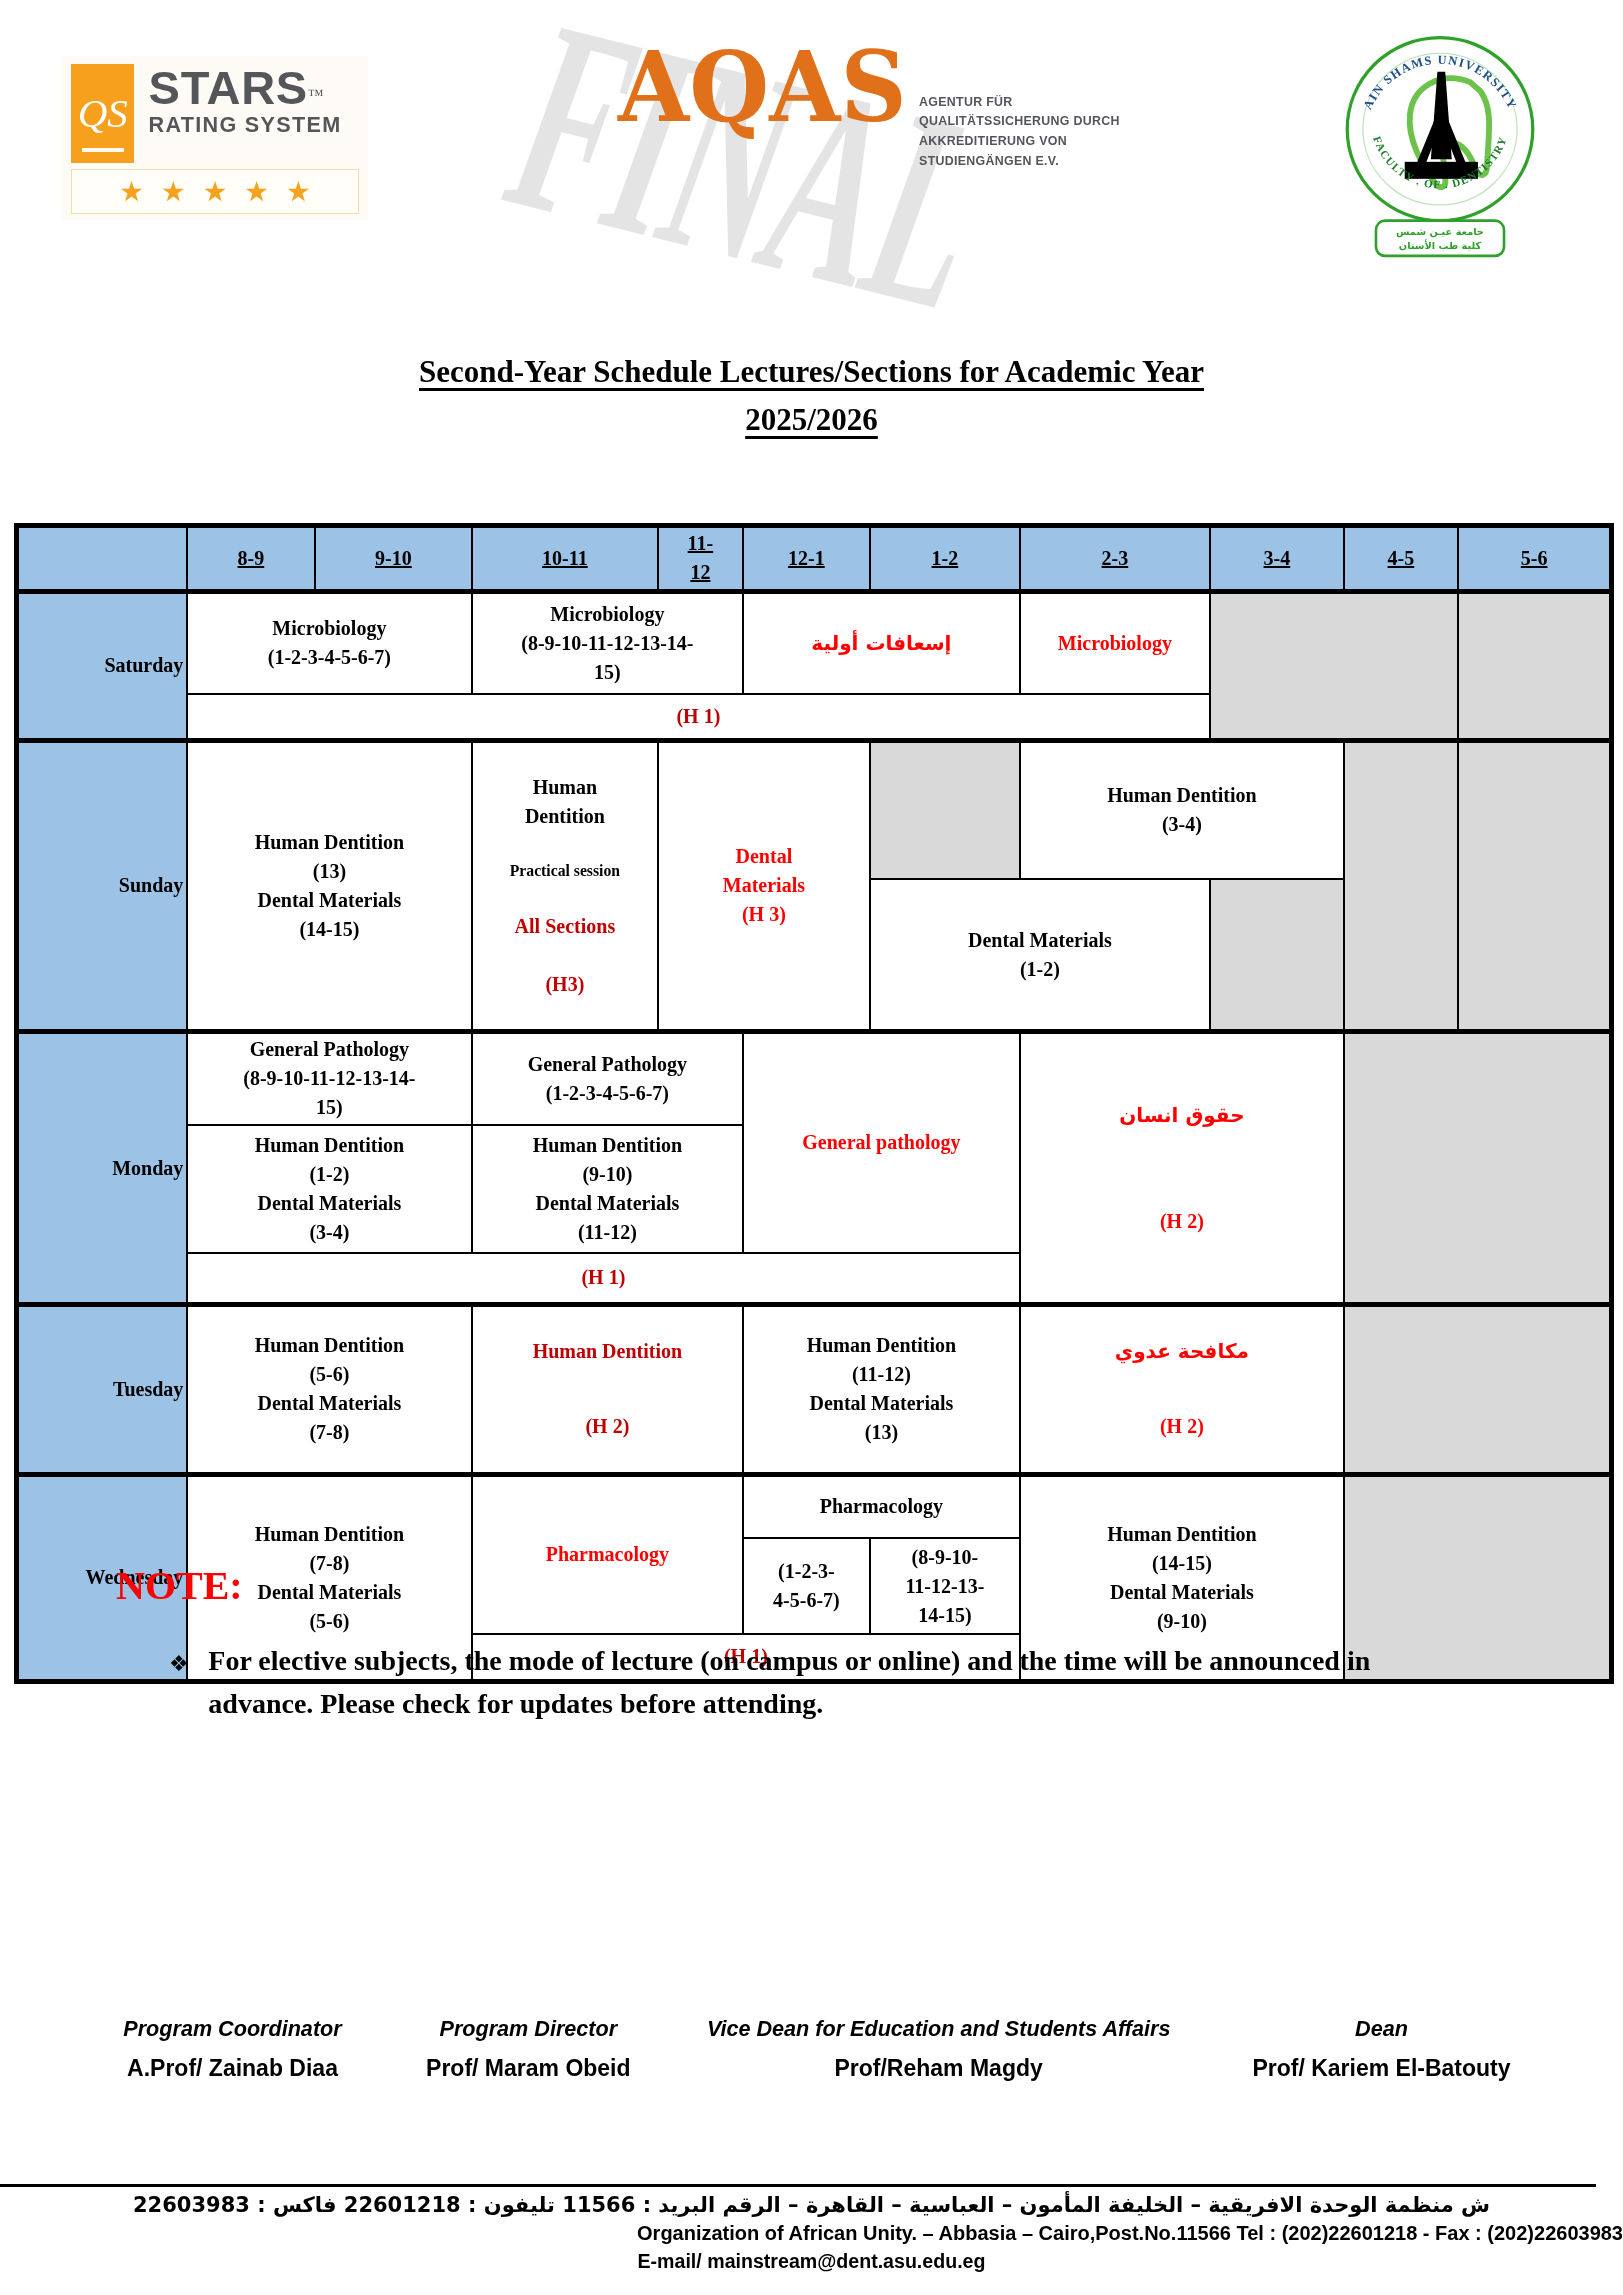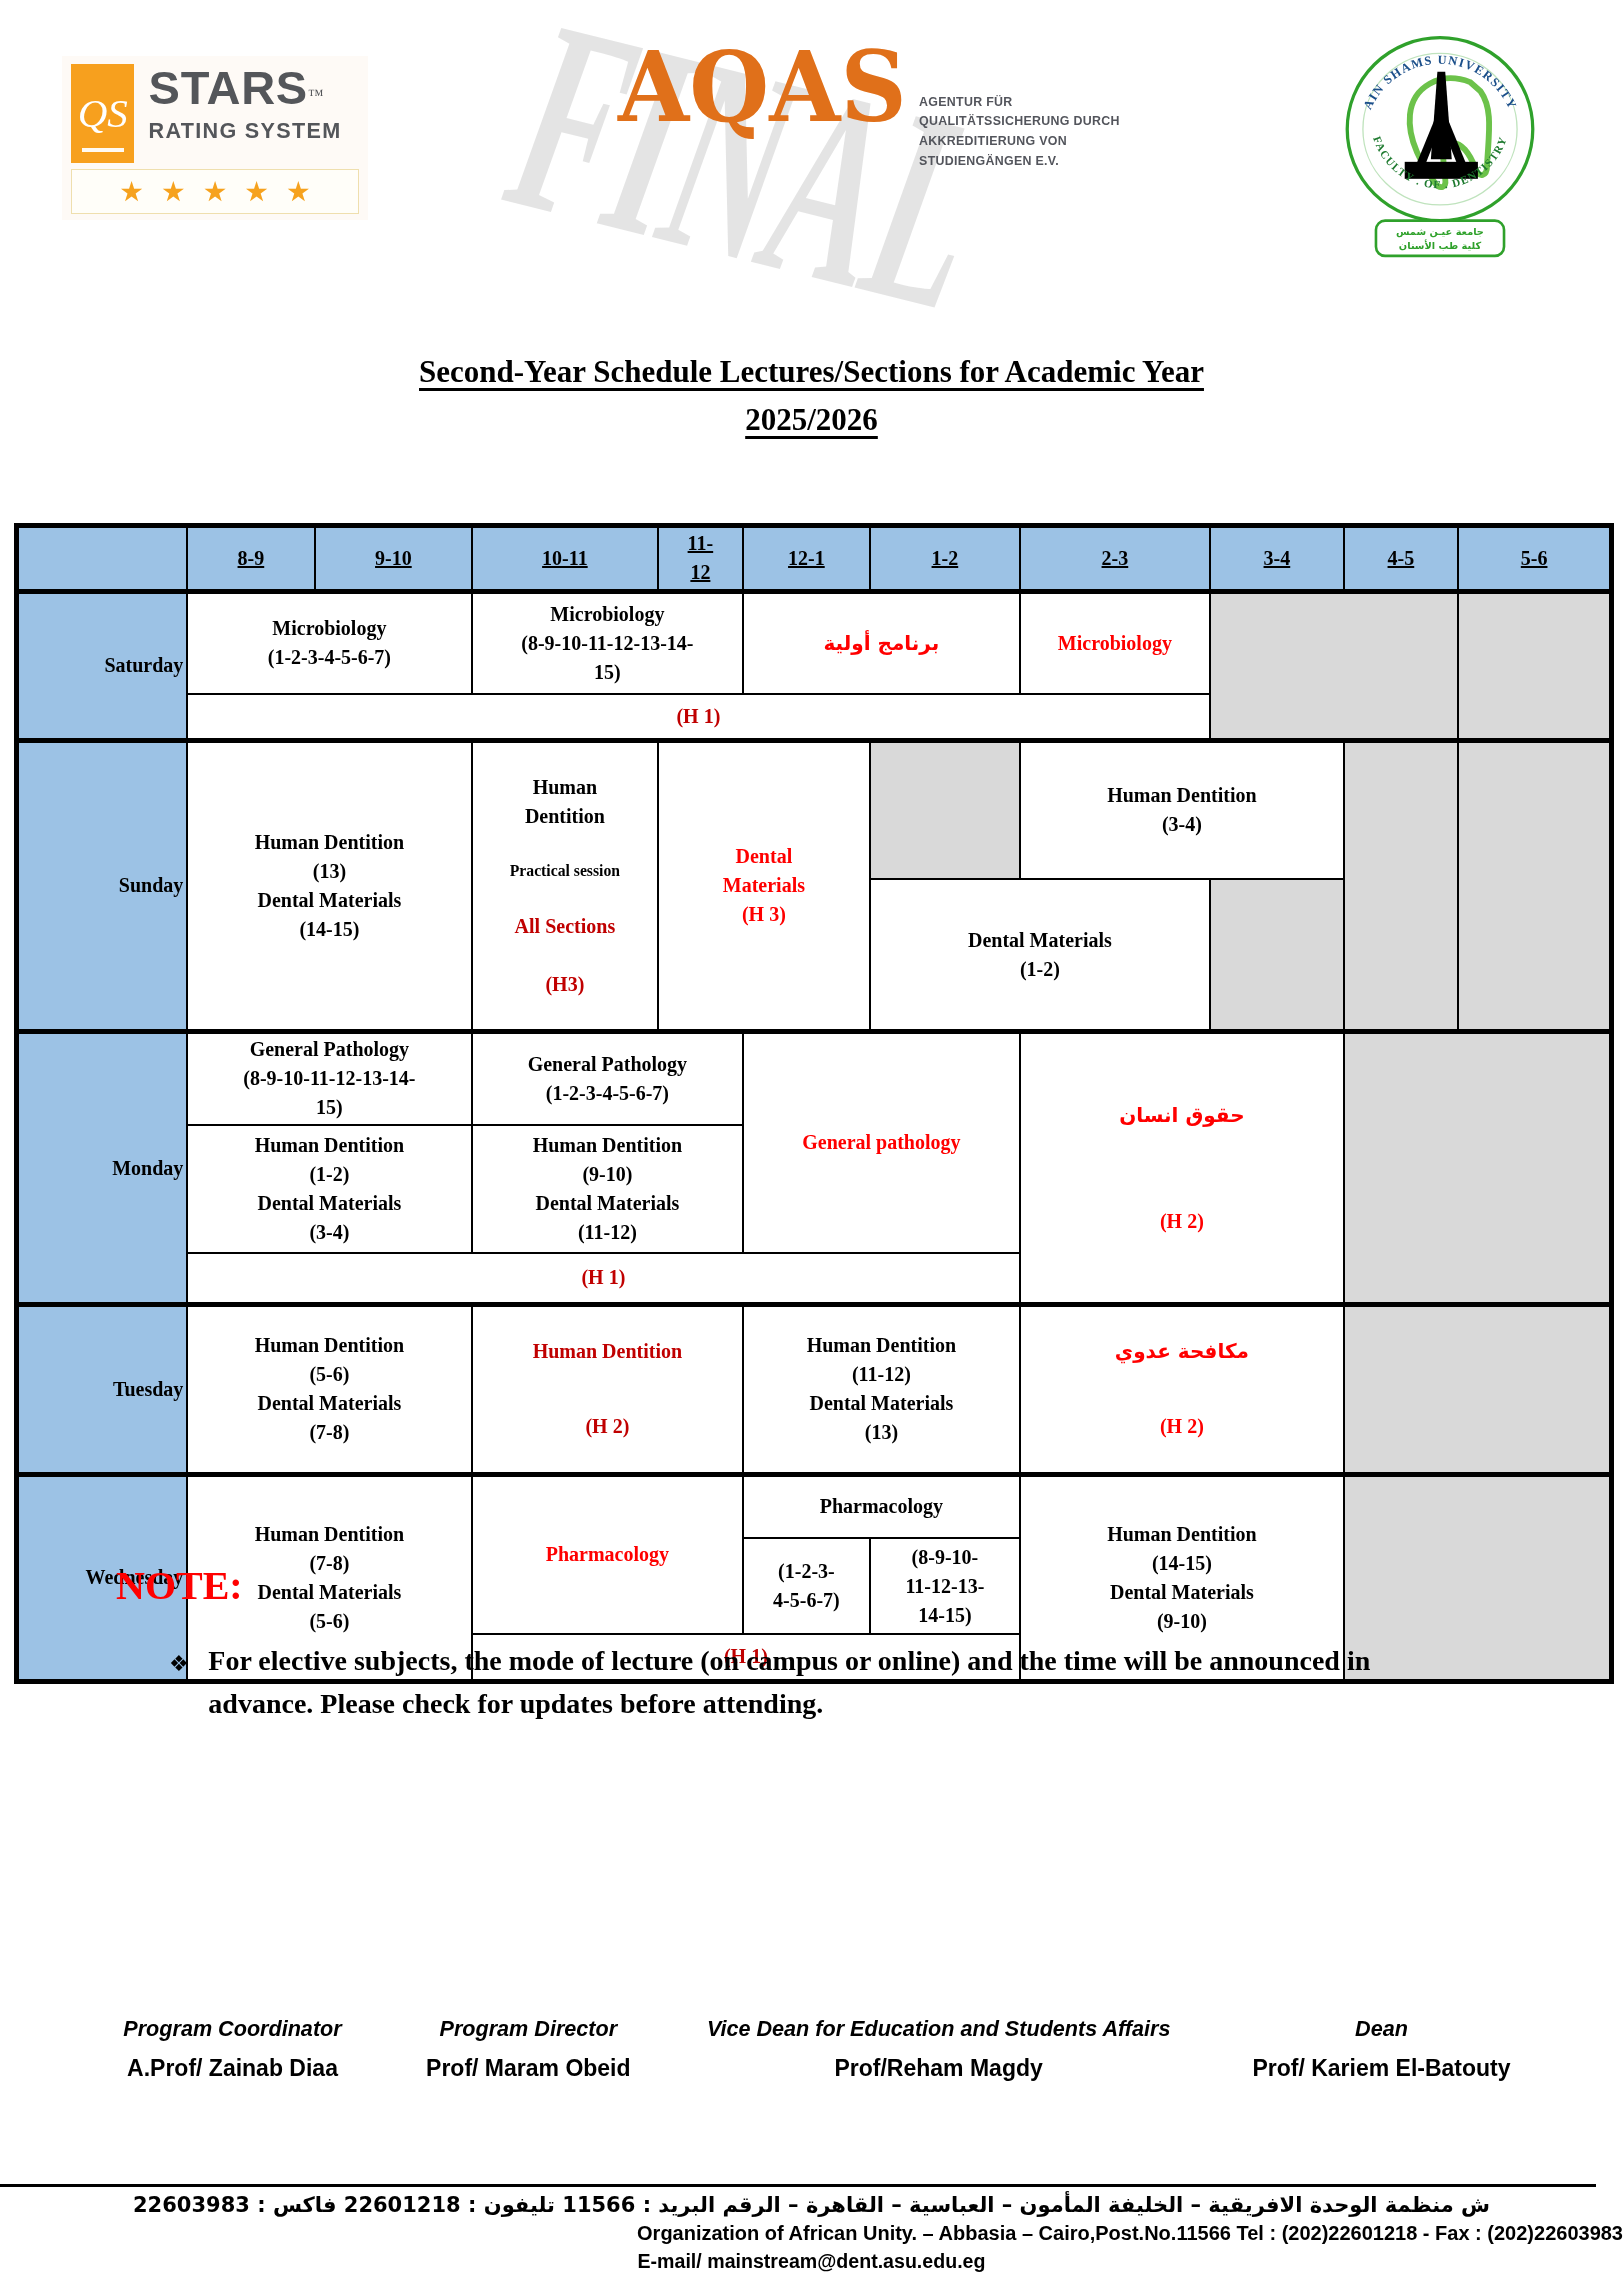--- a/index.html
+++ b/index.html
@@ -14,21 +14,21 @@
 
   
   .qs-card{position:absolute;left:62px;top:56px;width:306px;height:164px;background:#fefaf6;z-index:2;}
   .qs-top{display:flex;align-items:flex-start;gap:14.4px;padding:7.9px 9.2px 0 9.2px;}
   .qs-box{width:63px;height:99px;background:#f7a01e;display:flex;align-items:center;justify-content:center;
           position:relative;color:#fff;font-style:italic;font-size:41px;font-family:"Liberation Serif",serif;}
   .qs-box::after{content:"";position:absolute;bottom:10.5px;left:10.5px;right:10.5px;height:4.6px;background:#ffffff;opacity:.95;}
   .qs-word{line-height:1;}
   .qs-stars-word{font-family:"Liberation Sans",sans-serif;font-weight:bold;font-size:47px;color:#54565a;letter-spacing:0.7px;}
   .qs-tm{font-size:15.7px;vertical-align:super;color:#54565a;}
-  .qs-rating{font-family:"Liberation Sans",sans-serif;font-weight:bold;font-size:21.6px;color:#54565a;letter-spacing:1.3px;margin-top:9px;}
+  .qs-rating{font-family:"Liberation Sans",sans-serif;font-weight:bold;font-size:21.6px;color:#54565a;letter-spacing:1.3px;margin-top:3px;}
   .qs-stars-box{margin:6.5px 9.2px 0 9.2px;height:43px;border:1.3px solid #efdfae;background:#fffef9;
       display:flex;align-items:center;justify-content:center;
       color:#f6a21e;font-size:27.5px;letter-spacing:17px;padding-left:17px;}
 
   
   .aqas{position:absolute;left:618px;top:27.5px;display:flex;gap:18px;z-index:2;}
   .aqas-word{font-family:"DejaVu Serif",serif;font-weight:bold;font-size:90px;line-height:1.2;color:#e0701a;
              transform:scale(1.02,1.08);transform-origin:left top;}
   .aqas-desc{margin-top:65px;font-family:"Liberation Sans",sans-serif;font-weight:bold;font-size:12.4px;
              color:#53555c;line-height:1.6;letter-spacing:0.3px;}
@@ -190,21 +190,21 @@
       <th class="blue hcell">5-6</th>
     </tr>
 
     <tr class="r-sat1 grp">
       <td class="blue day" rowspan="2">Saturday</td>
       <td colspan="2">Microbiology
 (1-2-3-4-5-6-7)</td>
       <td colspan="2">Microbiology
 (8-9-10-11-12-13-14-
 15)</td>
-      <td colspan="2" class="red ar lect">برنامج أولية</td>
+      <td colspan="2" class="red ar lect">إسعافات أولية</td>
       <td class="red lect">Microbiology</td>
       <td colspan="2" rowspan="2" class="gray"></td>
       <td rowspan="2" class="gray"></td>
     </tr>
     <tr class="r-sat2">
       <td colspan="7" class="dred hall">(H 1)</td>
     </tr>
 
     <tr class="r-sun1 grp">
       <td class="blue day" rowspan="2">Sunday</td>

